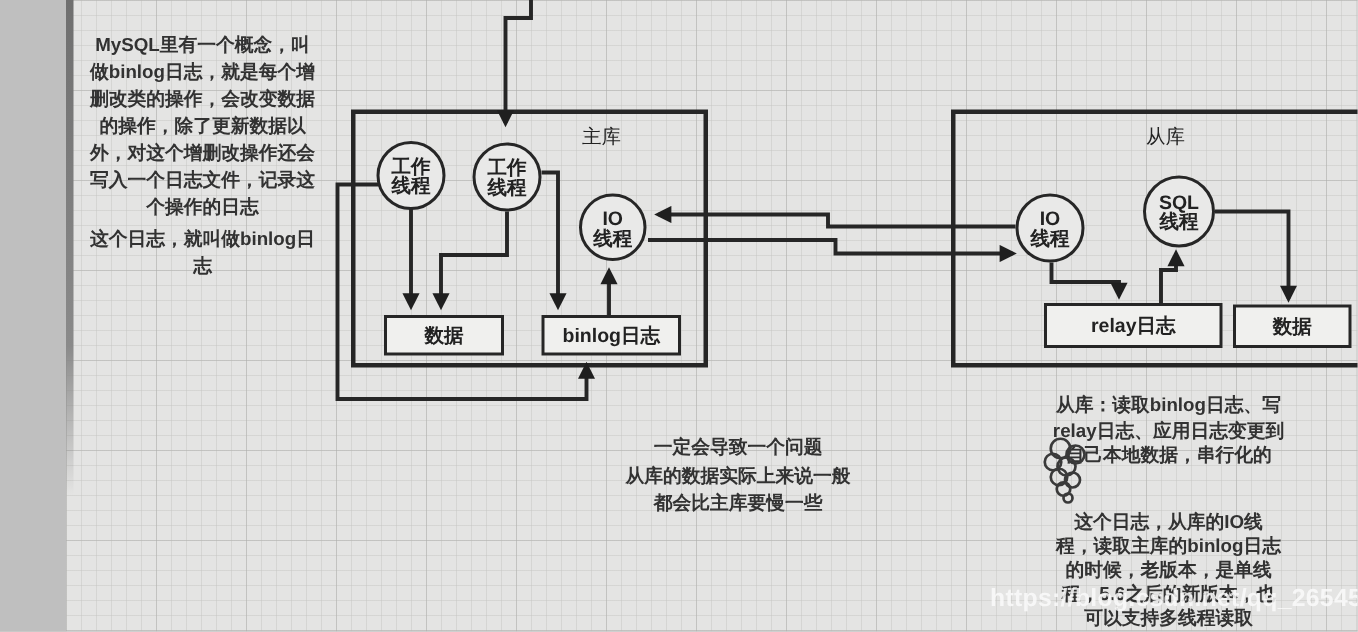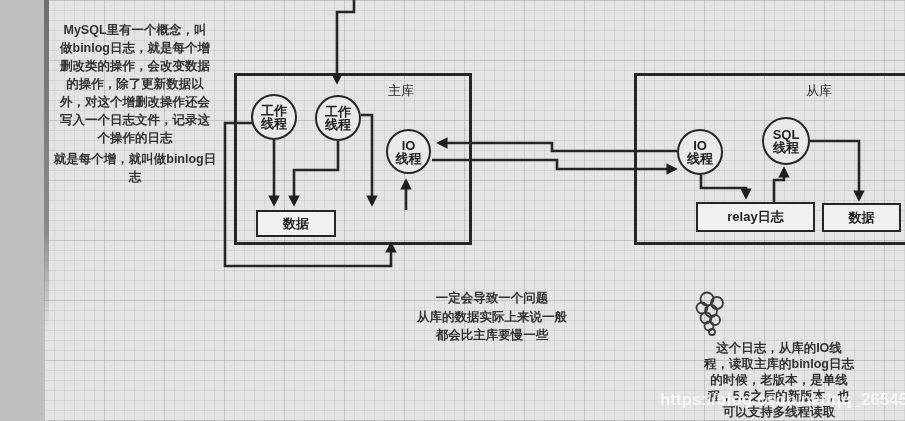--- a/index.html
+++ b/index.html
@@ -57,25 +57,28 @@
 
   <div id="edge-strip"></div>
 
   <div class="note" style="left:2px;top:21px;width:178px;font-size:12.5px;line-height:18px;">MySQL里有一个概念，叫
 做binlog日志，就是每个增
 删改类的操作，会改变数据
 的操作，除了更新数据以
 外，对这个增删改操作还会
 写入一个日志文件，记录这
 个操作的日志</div>
-  <div class="note" style="left:2px;top:150px;width:178px;font-size:12.5px;line-height:18px;">就是每个增，就叫做binlog日
+  <div class="note" style="left:2px;top:150px;width:178px;font-size:12.5px;line-height:18px;">这个日志，就叫做binlog日
 志</div>
   <div class="note" style="left:338px;top:289px;width:220px;font-size:12.5px;line-height:18.5px;">一定会导致一个问题
 从库的数据实际上来说一般
 都会比主库要慢一些</div>
+  <div class="note" style="left:640px;top:262px;width:190px;font-size:12.5px;line-height:16.5px;">从库：读取binlog日志、写
+relay日志、应用日志变更到
+自己本地数据，串行化的</div>
   <div class="note" style="left:640px;top:340px;width:190px;font-size:12.5px;line-height:16px;">这个日志，从库的IO线
 程，读取主库的binlog日志
 的时候，老版本，是单线
 程，5.6之后的新版本，也
 可以支持多线程读取</div>
 
   <div class="frame" style="left:190px;top:73px;width:238px;height:172px;"></div>
   <div class="grouptitle" style="left:332px;top:82px;">主库</div>
 
   <div class="circle" style="left:207px;top:94px;width:46px;height:46px;">
@@ -85,23 +88,24 @@
   <div class="circle" style="left:271px;top:95px;width:46px;height:46px;">
     <span>工作</span>
     <span>线程</span>
   </div>
   <div class="circle" style="left:342px;top:129px;width:45px;height:45px;">
     <span>IO</span>
     <span>线程</span>
   </div>
 
   <div class="store" style="left:212px;top:210px;width:80px;height:27px;">数据</div>
+  <div class="store" style="left:317px;top:210px;width:93px;height:27px;">binlog日志</div>
 
   <div class="frame" style="left:590px;top:73px;width:287px;height:172px;"></div>
-  <div class="grouptitle" style="left:750px;top:82px;">从库</div>
+  <div class="grouptitle" style="left:708px;top:82px;">从库</div>
 
   <div class="circle" style="left:633px;top:129px;width:46px;height:46px;">
     <span>IO</span>
     <span>线程</span>
   </div>
   <div class="circle" style="left:718px;top:117px;width:48px;height:48px;align-items:center;">
     <span>SQL</span>
     <span>线程</span>
   </div>
 

